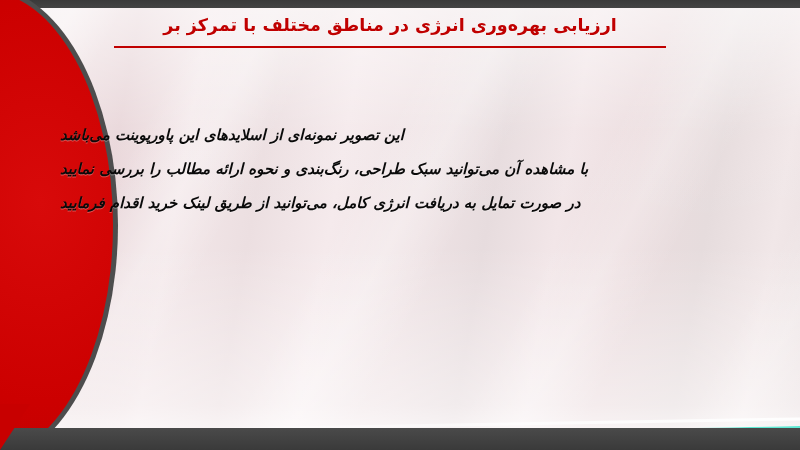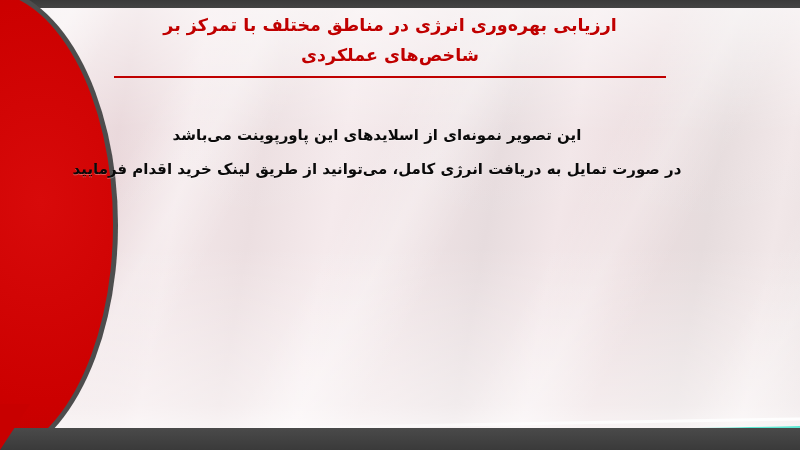--- a/index.html
+++ b/index.html
@@ -136,24 +136,25 @@
   }
   .title-rule {
     margin:6px auto 0 auto;
     width:552px; height:2px;
     background:#c00000;
   }
 
   
   .body-block {
     position:absolute;
-    right:113px; top:118px;
+    right:120px; top:118px;
     width:620px;
-    text-align:center;
+    text-align:left;
     direction:rtl;
+    font-style:italic;
   }
   .body-line {
     color:#0a0a0a;
     font-size:15px;
     font-weight:bold;
     line-height:34px;
     white-space:nowrap;
     text-shadow:0 1px 0 rgba(255,255,255,0.30);
   }
 </style>
@@ -172,22 +173,22 @@
     <div class="lens-border"></div>
     <div class="lens-fill"></div>
     <div class="lens-shadow"></div>
   </div>
 
   <div class="frame-bottom"></div>
   <div class="corner-sliver"></div>
 
   <div class="title-block">
     <div class="title-line">ارزیابی بهره‌وری انرژی در مناطق مختلف با تمرکز بر</div>
-    <div class="title-line">شاخص‌های عملکردی</div>
     <div class="title-rule"></div>
   </div>
 
   <div class="body-block">
     <div class="body-line">این تصویر نمونه‌ای از اسلایدهای این پاورپوینت می‌باشد</div>
+    <div class="body-line">با مشاهده آن می‌توانید سبک طراحی، رنگ‌بندی و نحوه ارائه مطالب را بررسی نمایید</div>
     <div class="body-line">در صورت تمایل به دریافت انرژی کامل، می‌توانید از طریق لینک خرید اقدام فرمایید</div>
   </div>
 
 </div>
 
 </body></html>

